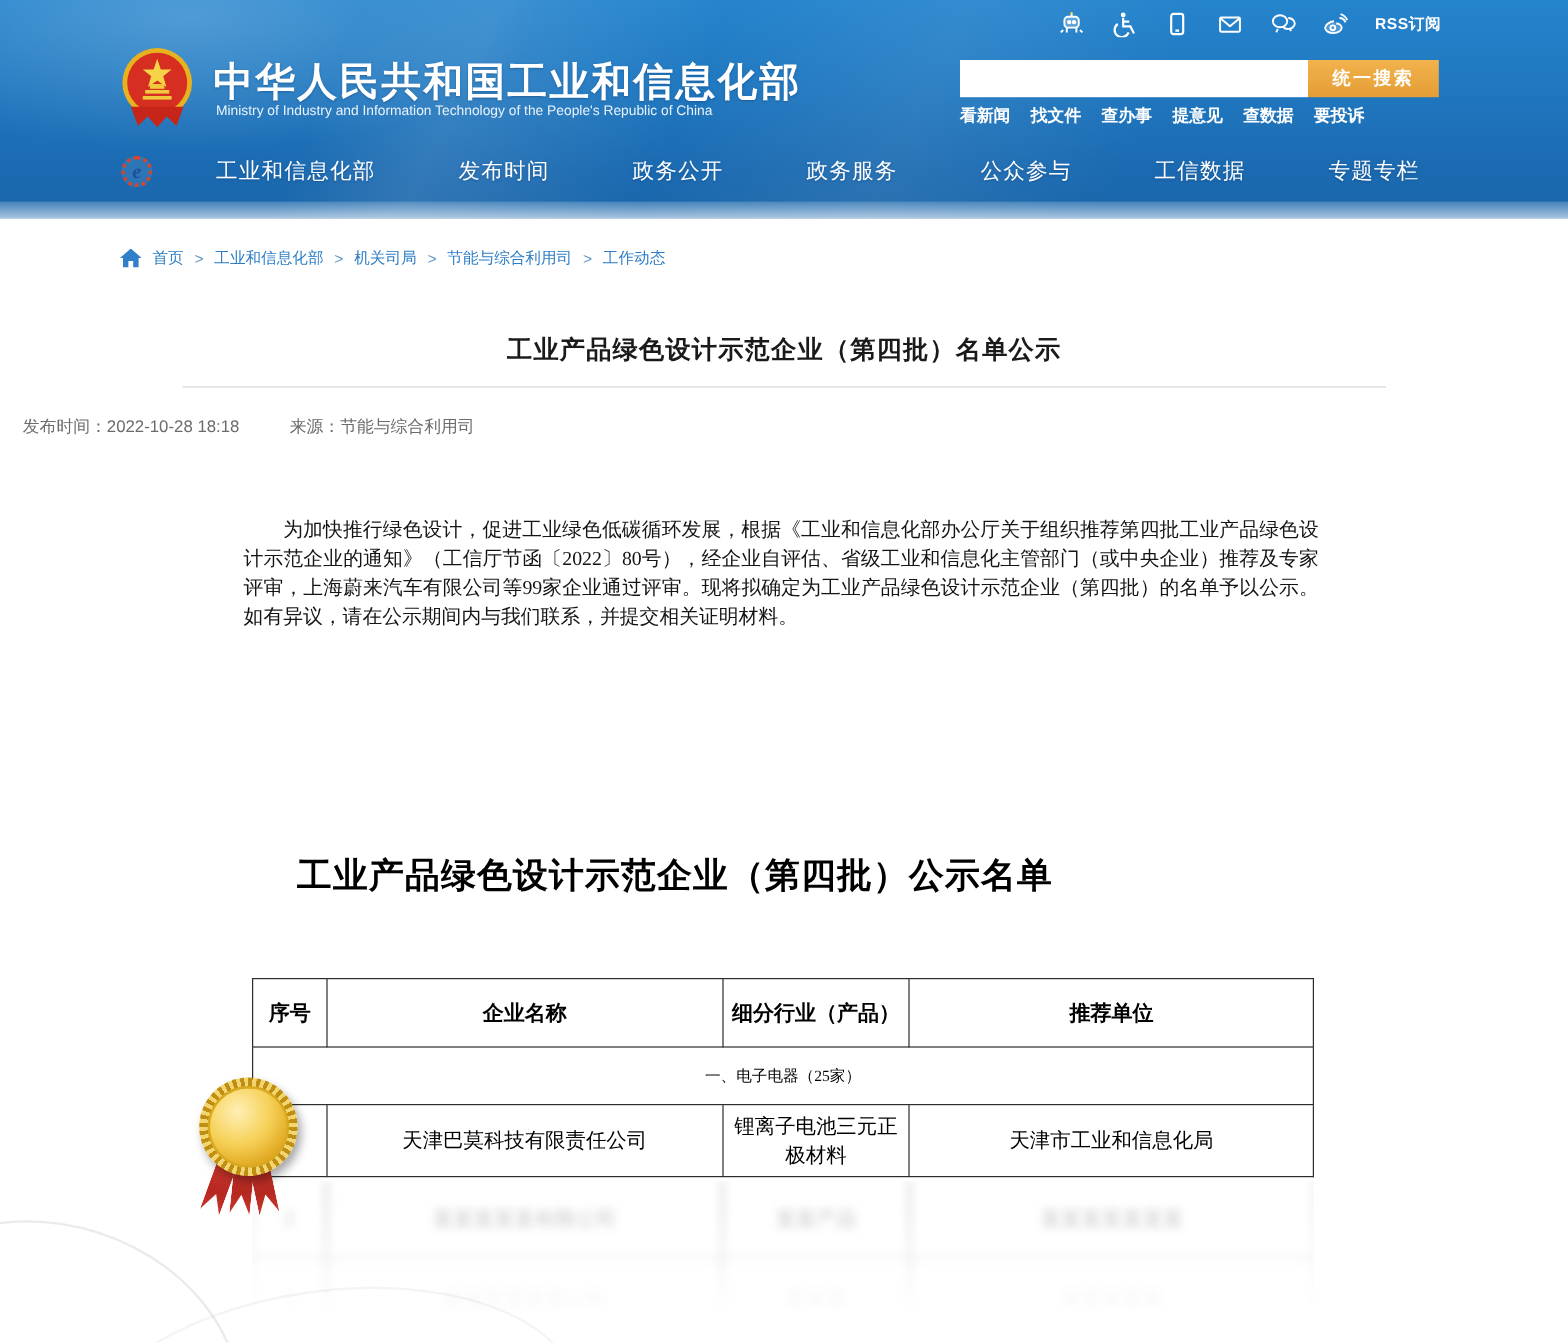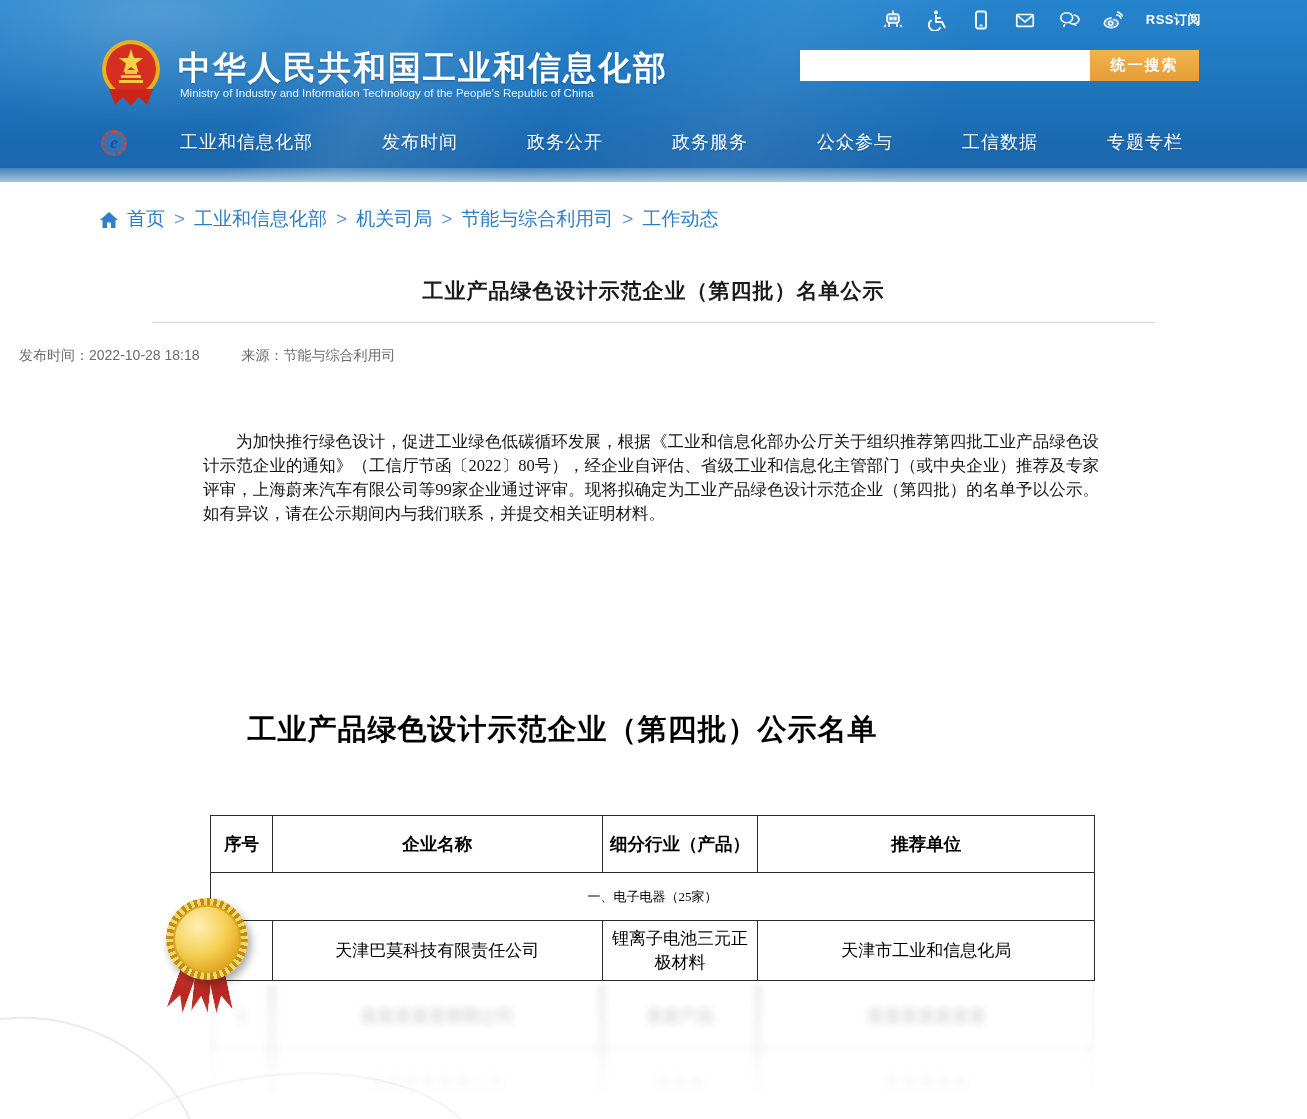--- a/index.html
+++ b/index.html
@@ -40,21 +40,21 @@
   .nav span{color:#ffffff;font-size:18px;letter-spacing:1px;cursor:pointer;
     text-shadow:0 1px 2px rgba(0,40,90,.3);white-space:nowrap;}
   .e-logo{position:absolute;left:101px;top:130px;width:26px;height:26px;border-radius:50%;
     border:3px dotted #d8432b;box-sizing:border-box;display:flex;align-items:center;justify-content:center;
     background:rgba(255,255,255,.08);}
   .e-logo i{font-family:"Liberation Serif",serif;font-style:italic;font-weight:bold;
     color:#1f4f9c;font-size:17px;line-height:1;transform:translateY(-1px);}
 
   
   .breadcrumb{position:absolute;left:100px;top:206px;display:flex;align-items:center;gap:9px;
-    font-size:19px;color:#2d7dc5;}
+    font-size:13px;color:#2d7dc5;}
   .breadcrumb .sep{color:#5d95c9;}
   .breadcrumb a{color:#2d7dc5;cursor:pointer;}
   .home-icon{width:18px;height:16px;display:inline-block;}
 
   
   .article-title{position:absolute;left:0;top:277px;width:1307px;text-align:center;
     font-size:21px;font-weight:bold;color:#1a1a1a;letter-spacing:1px;}
   .title-divider{position:absolute;left:152px;top:322px;width:1003px;height:0;
     border-top:1px solid #d8d8d8;}
   .article-meta{position:absolute;left:0;top:347px;width:1307px;text-align:left;
@@ -191,20 +191,28 @@
         <rect x="22" y="38" width="20" height="3" fill="#f2c93c"></rect>
         <rect x="20" y="43" width="24" height="3" fill="#f2c93c"></rect>
         <rect x="26" y="33" width="12" height="4" fill="#f2c93c"></rect>
       </svg>
     </div>
     <div class="site-title">中华人民共和国工业和信息化部</div>
     <div class="site-subtitle">Ministry of Industry and Information Technology of the People's Republic of China</div>
 
     <input class="search-input" type="text" value="" style="">
     <button class="search-btn">统一搜索</button>
+    <div class="quick-links">
+      <span>看新闻</span>
+      <span>找文件</span>
+      <span>查办事</span>
+      <span>提意见</span>
+      <span>查数据</span>
+      <span>要投诉</span>
+    </div>
 
     <div class="e-logo">
         <i>e</i>
       </div>
     <div class="nav">
       <span>工业和信息化部</span>
       <span>发布时间</span>
       <span>政务公开</span>
       <span>政务服务</span>
       <span>公众参与</span>

